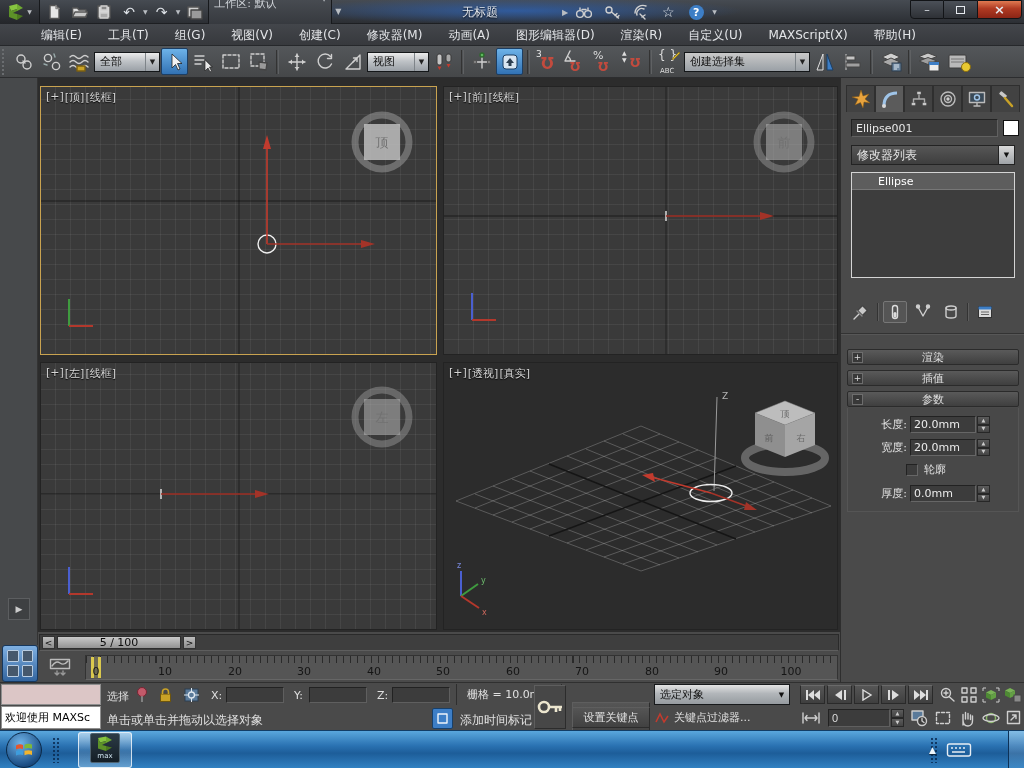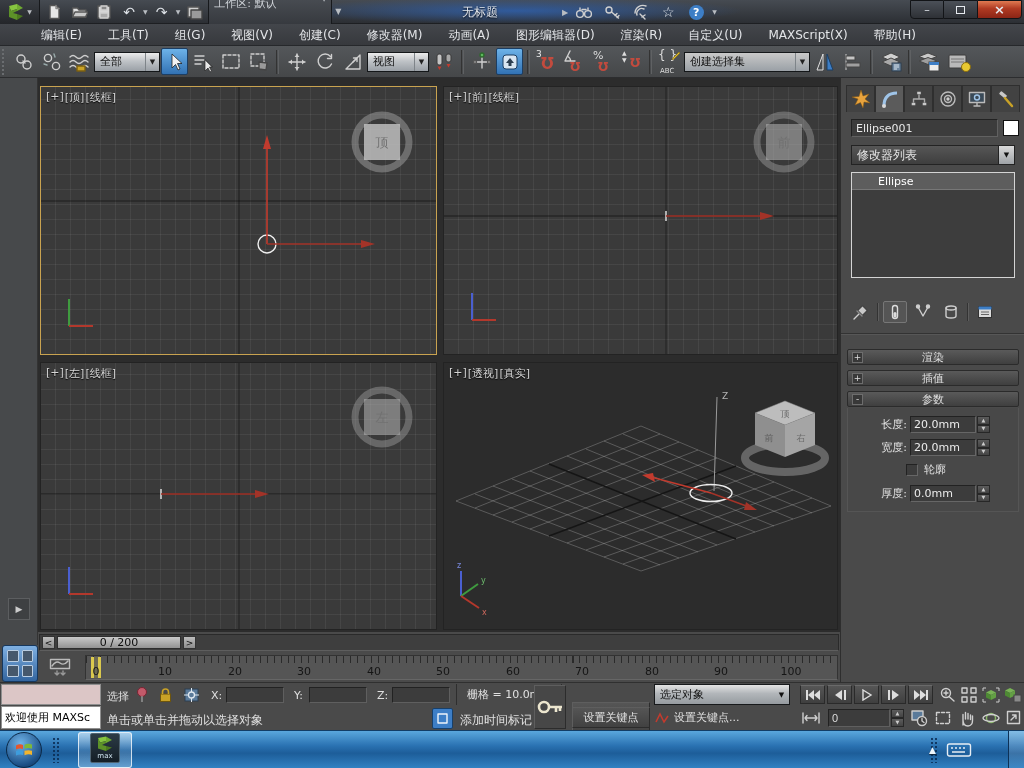--- a/index.html
+++ b/index.html
@@ -664,21 +664,21 @@
           <span>▲</span>
           <span>▼</span>
         </div>
     </div>
   </div>
 </div>
 
 <div id="timeline">
   <div class="tl-track">
     <div class="tl-btn" style="left:2px">&lt;</div>
-    <div class="tl-handle">0 / 200</div>
+    <div class="tl-handle">5 / 100</div>
     <div class="tl-btn" style="left:143px">&gt;</div>
   </div>
 </div>
 <div id="layoutbtn">
     <div></div>
     <div></div>
     <div></div>
     <div></div>
   </div>
 <div id="curve-editor-btn">
@@ -755,21 +755,21 @@
       <span>设置关键点</span>
     </div>
   <div class="sb-ddl abs" style="left:654px;top:1px;width:136px;height:21px">
     <span>选定对象</span>
     <span style="width:15px;text-align:center;font-size:7px">▼</span>
   </div>
   <div class="abs" style="left:654px;top:24px;width:136px;height:21px;display:flex;align-items:center;gap:4px">
     <svg width="16" height="14" viewBox="0 0 16 14">
         <path d="M2 11L6 3l4 8 4-6" stroke="#c23b2e" stroke-width="1.6" fill="none"></path>
       </svg>
-    <span class="sb-label">设置关键点...</span>
+    <span class="sb-label">关键点过滤器...</span>
   </div>
 
   <div class="pb-btn" style="left:800px">
       <svg width="16" height="12" viewBox="0 0 16 12">
         <path d="M2 1v10" stroke="#ddd" stroke-width="2"></path>
         <polygon points="9,1 3,6 9,11" fill="#ddd"></polygon>
         <polygon points="15,1 9,6 15,11" fill="#ddd"></polygon>
       </svg>
     </div>
   <div class="pb-btn" style="left:827px">

